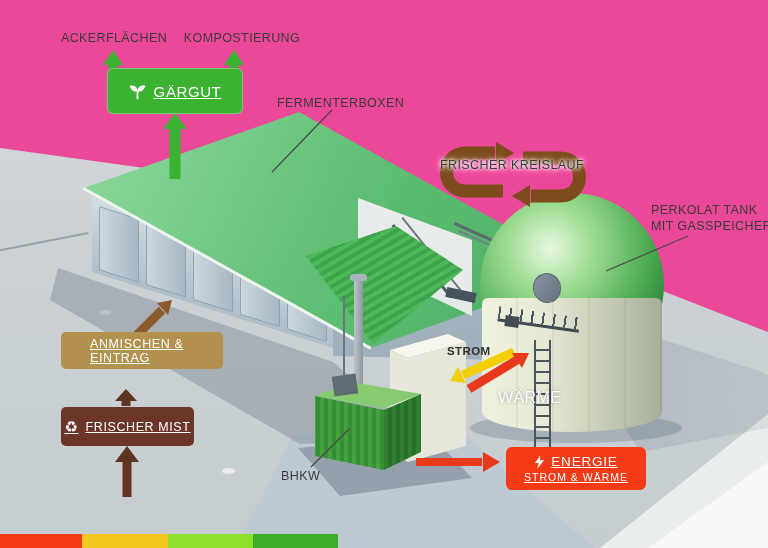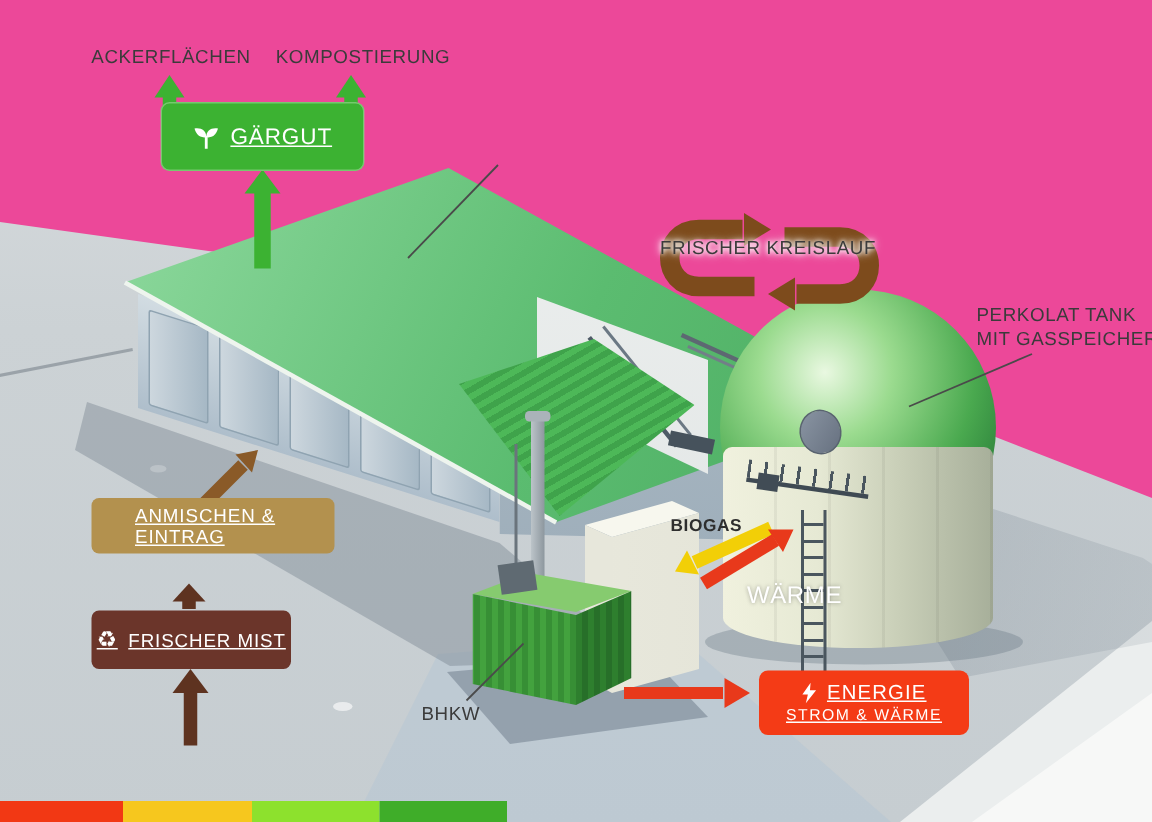--- a/index.html
+++ b/index.html
@@ -177,38 +177,39 @@
 
   <div class="node" style="left: 107px; top: 68px; width: 134px; height: 44px; font-size: 15px; gap: 8px; border: 1px solid rgba(255, 255, 255, 0.3); background: rgb(60, 178, 50);">
     <svg width="17" height="17" viewBox="0 0 20 20">
       <path d="M10 19 L10 9" stroke="#fff" stroke-width="2.2" fill="none"></path>
       <path d="M10 10 C 4 11 1.5 6 0.8 3.2 C 6 2.4 10 4.5 10 10 Z" fill="#fff"></path>
       <path d="M10 10 C 16 11 18.5 6 19.2 3.2 C 14 2.4 10 4.5 10 10 Z" fill="#fff"></path>
     </svg>
     <span>GÄRGUT</span>
   </div>
 
+  <div class="lbl" style="left:277px;top:96px;">FERMENTERBOXEN</div>
 
   <div class="lbl halo" style="left:440px;top:158px;width:140px;text-align:center;">FRISCHER KREISLAUF</div>
 
   <div class="lbl" style="left:651px;top:203px;line-height:15.5px;">
     <div>PERKOLAT TANK</div>
     <div>MIT GASSPEICHER</div>
   </div>
 
   <div class="node" style="left: 61px; top: 332px; width: 133px; height: 37px; font-size: 12.5px; border-radius: 5px; background: rgb(179, 145, 78); padding-left: 29px;">
     <span>ANMISCHEN &amp; EINTRAG</span>
   </div>
 
   <div class="node" style="left: 61px; top: 407px; width: 133px; height: 39px; font-size: 12.5px; border-radius: 5px; gap: 7px; background: rgb(107, 53, 42);">
     <span style="font-size:15px;line-height:1;">♻</span>
     <span>FRISCHER MIST</span>
   </div>
 
-  <div class="lbl" style="left:447px;top:345px;font-size:11.5px;font-weight:700;color:#2e2e2e;">BIOGAS</div>
+  <div class="lbl" style="left:447px;top:345px;font-size:11.5px;font-weight:700;color:#2e2e2e;">STROM</div>
   <div class="lbl" style="left:498px;top:389px;font-size:16px;color:#fff;text-shadow:0 0 3px rgba(0,0,0,.35);">WÄRME</div>
 
   <div class="lbl" style="left:281px;top:469px;">BHKW</div>
 
   <div class="node" style="left: 506px; top: 447px; width: 140px; height: 39px; flex-direction: column; gap: 2px; border-radius: 6px; padding: 2px 0px; background: rgb(244, 59, 22);">
     <div style="display:flex;align-items:center;gap:6px;font-size:13.5px;letter-spacing:.8px;">
       <svg width="11" height="14" viewBox="0 0 12 15">
         <polygon points="7,0 1,8.5 5,8.5 3.5,15 11,5.5 6.5,5.5" fill="#fff"></polygon>
       </svg>
       <span>ENERGIE</span>

